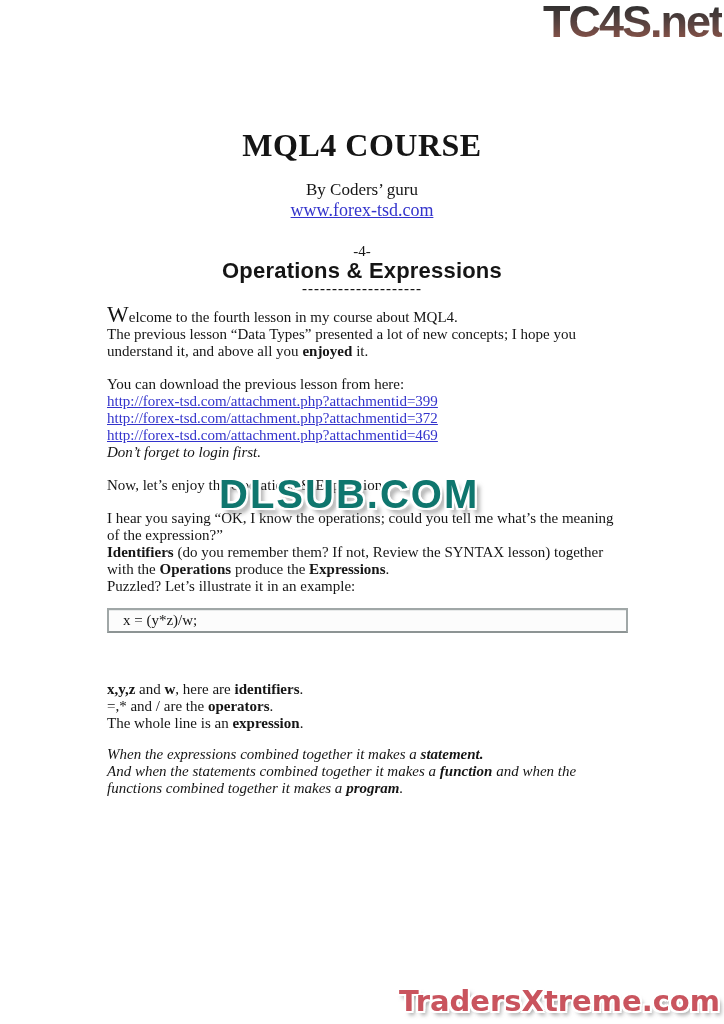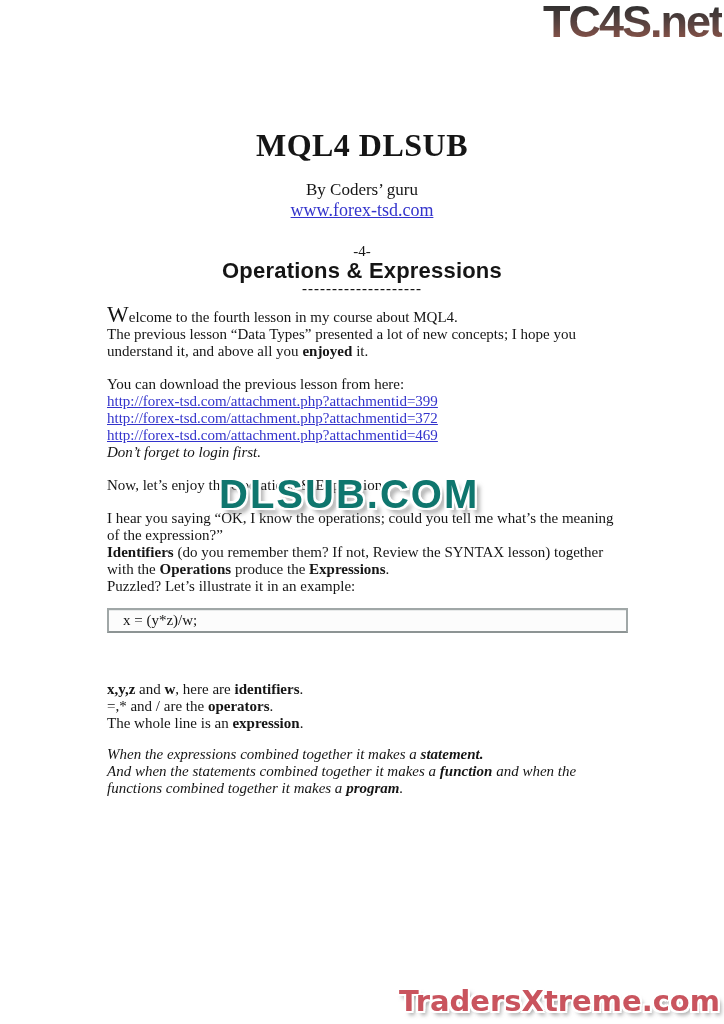--- a/index.html
+++ b/index.html
@@ -111,21 +111,21 @@
   }
 </style>
 </head>
 <body>
 
 <div class="page" data-name="document-page">
 
   <div class="logo-top" data-name="tc4s-logo">TC4S.net</div>
 
   <div class="title-block" data-name="title-block">
-    <h1 class="course-title" data-name="course-title">MQL4 DLSUB</h1>
+    <h1 class="course-title" data-name="course-title">MQL4 COURSE</h1>
     <div class="byline" data-name="byline">By Coders’ guru</div>
     <a class="site-link" href="#" data-name="forex-tsd-link">www.forex-tsd.com</a>
     <div class="lesson-number" data-name="lesson-number">-4-</div>
     <h2 class="lesson-title" data-name="lesson-title">Operations &amp; Expressions</h2>
     <div class="divider-dashes" data-name="divider-dashes">--------------------</div>
   </div>
 
   <div class="body-text" data-name="document-body">
     <p class="para" data-name="intro-paragraph"><span data-name="text-run" class="dropcap">W</span><span data-name="text-run">elcome to the fourth lesson in my course about MQL4.</span><br><span data-name="text-run">The previous lesson “Data Types” presented a lot of new concepts; I hope you understand it, and above all you </span><span data-name="text-run" class="b">enjoyed</span><span data-name="text-run"> it.</span></p>
     <p class="para" data-name="download-paragraph"><span data-name="text-run">You can download the previous lesson from here:</span><br><a href="#" data-name="attachment-link" class="link">http://forex-tsd.com/attachment.php?attachmentid=399</a><br><a href="#" data-name="attachment-link" class="link">http://forex-tsd.com/attachment.php?attachmentid=372</a><br><a href="#" data-name="attachment-link" class="link">http://forex-tsd.com/attachment.php?attachmentid=469</a><br><span data-name="text-run" class="i">Don’t forget to login first.</span></p>

